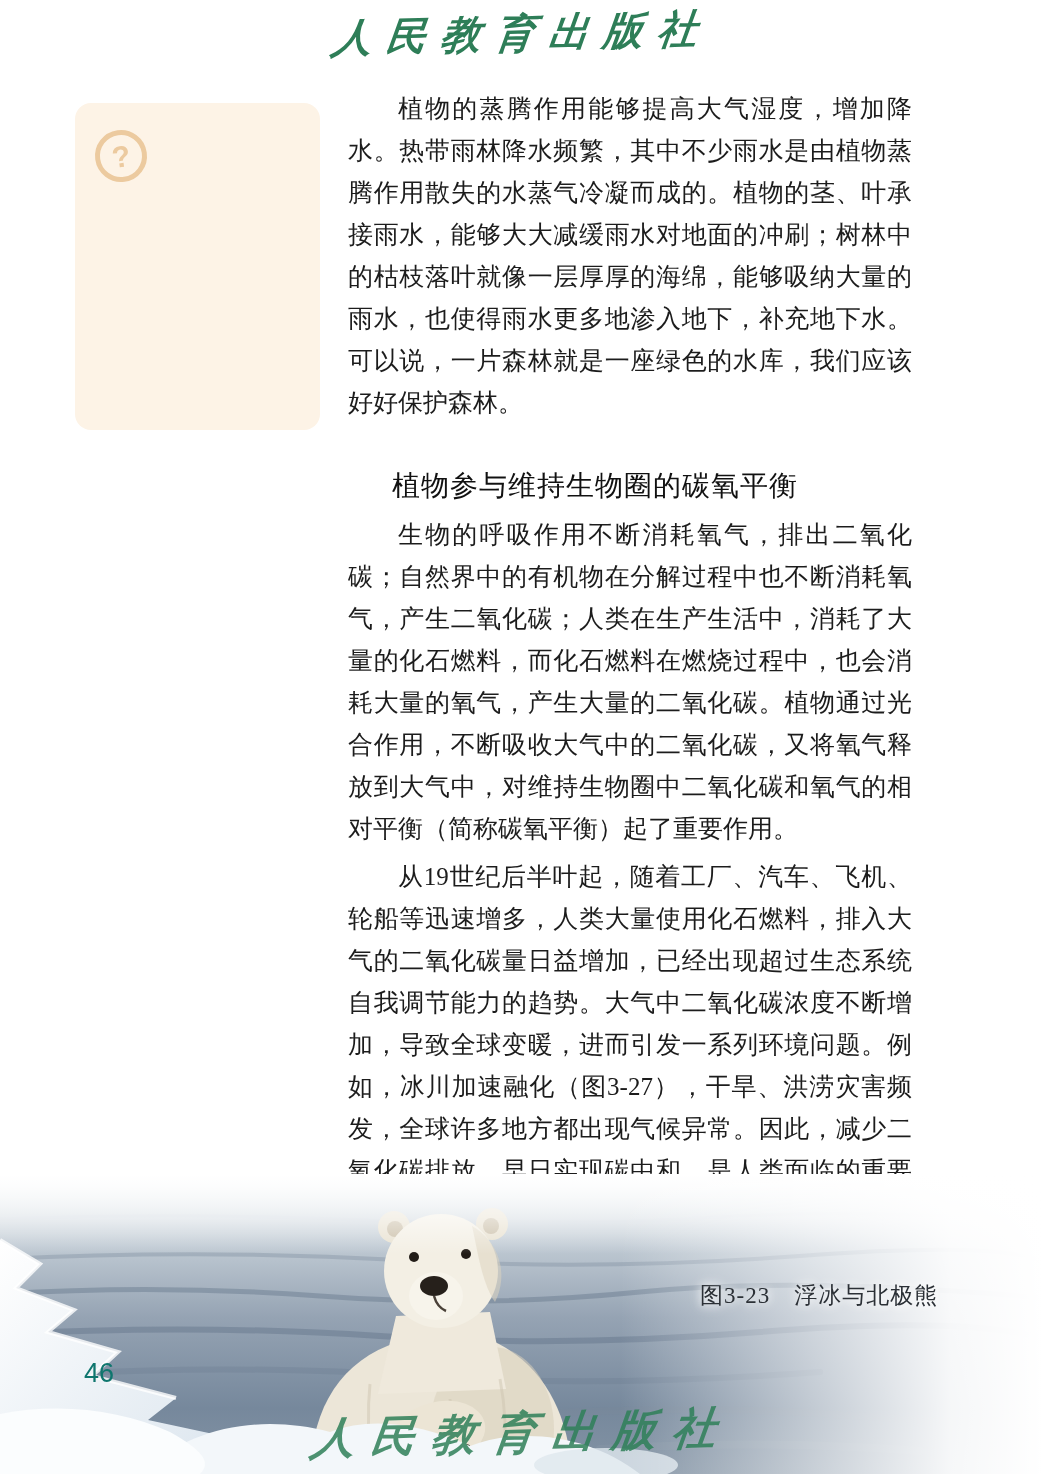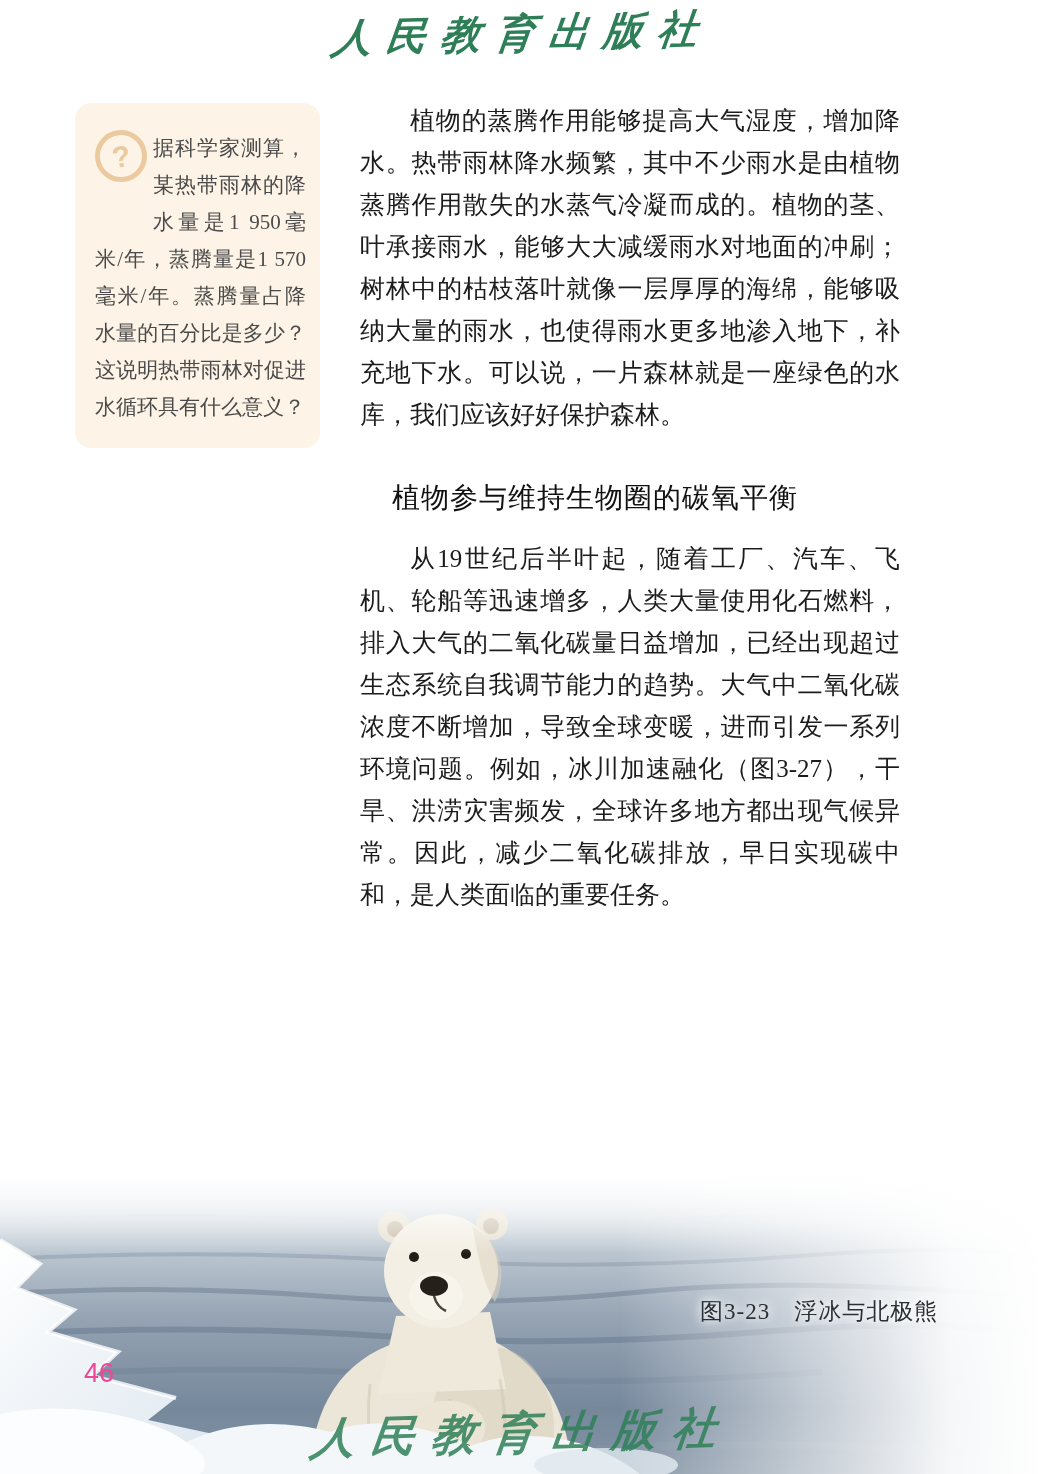--- a/index.html
+++ b/index.html
@@ -20,52 +20,52 @@
         padding:27px 14px 22px 20px;color:#4a4a4a;font-size:21px;line-height:37px;
         text-align:justify;}
   .q-icon{float:left;width:58px;height:76px;}
   .q-circle{display:flex;align-items:center;justify-content:center;width:42px;height:42px;
         border:5px solid #ecca9f;border-radius:50%;color:#ecca9f;font-size:30px;font-weight:bold;
         font-family:"Liberation Sans",sans-serif;transform:rotate(-8deg);}
 
   
   .main-col{position:absolute;left:342px;top:82px;width:576px;font-size:25px;line-height:42px;
         color:#1c1c1c;text-align:justify;}
-  .body-para{margin:18px;text-indent:2em;}
+  .body-para{margin:6px;text-indent:2em;}
   .section-heading{margin:40px 0 5px 0;font-size:28px;font-weight:normal;color:#111111;
         text-indent:50px;font-family:"Liberation Sans","DejaVu Sans",sans-serif;
         letter-spacing:1px;line-height:44px;}
 
   
   .photo-wrap{position:absolute;left:0;top:1174px;width:1043px;height:300px;margin:0;}
   .photo-svg{display:block;width:1043px;height:300px;}
   .fig-caption{position:absolute;left:700px;top:106px;font-size:23px;color:#2b3036;
-        letter-spacing:1px;text-shadow:0 0 8px #ffffff,0 0 14px #ffffff;margin-top:16px;}
-  .page-number{position:absolute;left:84px;top:1358px;font-size:27px;color:#ec4899;
+        letter-spacing:1px;text-shadow:0 0 8px #ffffff,0 0 14px #ffffff;}
+  .page-number{position:absolute;left:84px;top:1358px;font-size:27px;color:#0f766e;
         font-family:"Liberation Sans",sans-serif;}
 </style>
 </head>
 <body>
 
 <div class="page">
 
   <div class="logo-top">
     <span class="calli">人民教育出版社</span>
   </div>
 
   <aside class="question-box">
     <span class="q-icon">
       <span class="q-circle">?</span>
     </span>
-    <span class="q-text">据科学家测算，某热带雨林的降水量是1 950毫米/年，蒸腾量是1 570毫米/年。蒸腾量占降水量的百分比是多少？这说明热带雨林对促进水循环具有什么意义？</span>
   </aside>
 
   <main class="main-col">
     <p class="body-para">植物的蒸腾作用能够提高大气湿度，增加降水。热带雨林降水频繁，其中不少雨水是由植物蒸腾作用散失的水蒸气冷凝而成的。植物的茎、叶承接雨水，能够大大减缓雨水对地面的冲刷；树林中的枯枝落叶就像一层厚厚的海绵，能够吸纳大量的雨水，也使得雨水更多地渗入地下，补充地下水。可以说，一片森林就是一座绿色的水库，我们应该好好保护森林。</p>
     <h3 class="section-heading">植物参与维持生物圈的碳氧平衡</h3>
+    <p class="body-para">生物的呼吸作用不断消耗氧气，排出二氧化碳；自然界中的有机物在分解过程中也不断消耗氧气，产生二氧化碳；人类在生产生活中，消耗了大量的化石燃料，而化石燃料在燃烧过程中，也会消耗大量的氧气，产生大量的二氧化碳。植物通过光合作用，不断吸收大气中的二氧化碳，又将氧气释放到大气中，对维持生物圈中二氧化碳和氧气的相对平衡（简称碳氧平衡）起了重要作用。</p>
     <p class="body-para">从19世纪后半叶起，随着工厂、汽车、飞机、轮船等迅速增多，人类大量使用化石燃料，排入大气的二氧化碳量日益增加，已经出现超过生态系统自我调节能力的趋势。大气中二氧化碳浓度不断增加，导致全球变暖，进而引发一系列环境问题。例如，冰川加速融化（图3-27），干旱、洪涝灾害频发，全球许多地方都出现气候异常。因此，减少二氧化碳排放，早日实现碳中和，是人类面临的重要任务。</p>
   </main>
 
   <figure class="photo-wrap">
     <svg class="photo-svg" viewBox="0 0 1043 300" preserveAspectRatio="none" aria-hidden="true">
       <defs>
         <linearGradient id="waterG" x1="0" y1="0" x2="0" y2="1">
           <stop offset="0" stop-color="#f0f3f5"></stop>
           <stop offset="0.22" stop-color="#c2ccd5"></stop>
           <stop offset="0.48" stop-color="#95a3b3"></stop>

